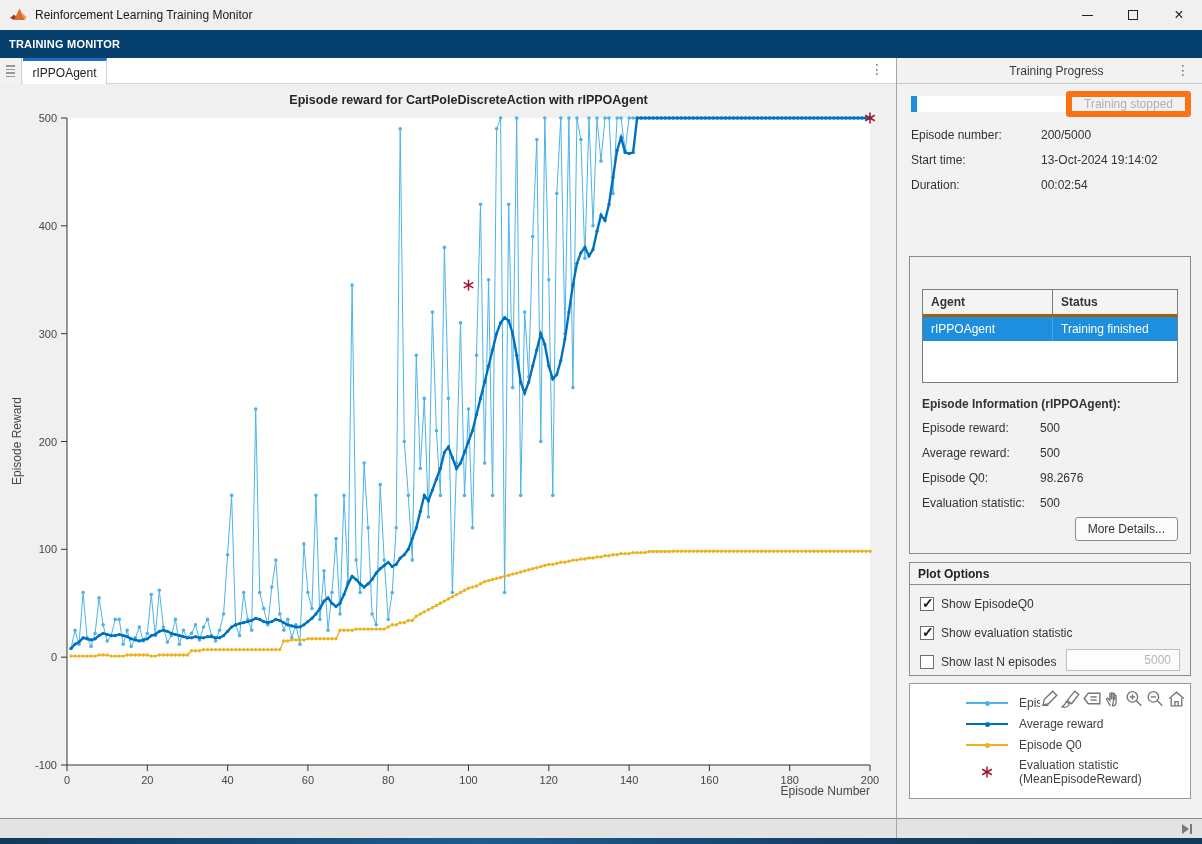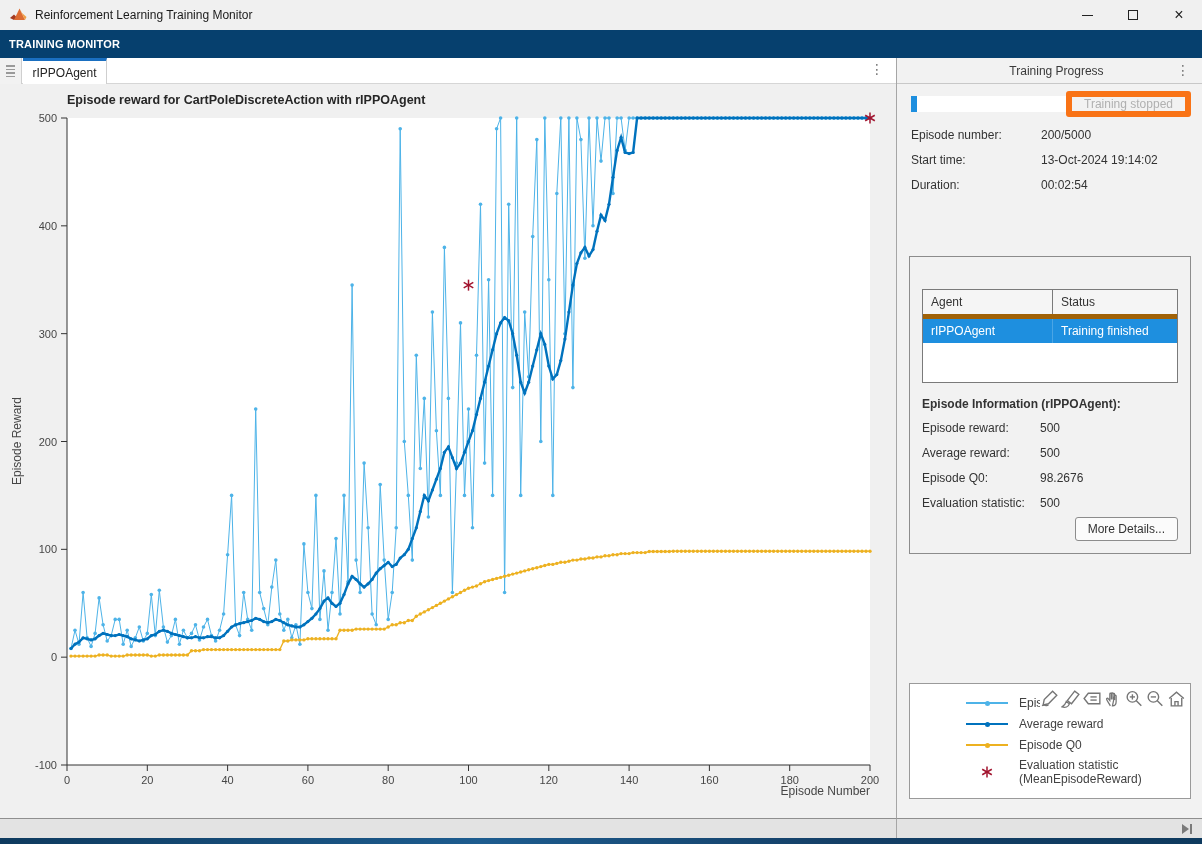--- a/index.html
+++ b/index.html
@@ -26,21 +26,21 @@
 
   
   .tabstrip { position:relative; width:100%; height:26px; background:#fff; border-bottom:1px solid #d6d6d6; }
   .docbar-btn { position:absolute; left:0; top:0; width:22px; height:26px; background:#f2f2f2; border-right:1px solid #cfcfcf; display:flex; flex-direction:column; align-items:center; justify-content:center; gap:2px; }
   .docbar-btn i { display:block; width:9px; height:1.5px; background:#9a9a9a; }
   .doc-tab { position:absolute; left:23px; top:0; width:84px; height:26px; background:#fff; border-top:3px solid #1a6fc0; border-right:1px solid #cfcfcf; display:flex; align-items:center; justify-content:center; font-size:12px; color:#222; }
   .tab-menu { position:absolute; right:12px; top:3px; font-size:14px; color:#777; }
 
   
   .figure { position:relative; width:896px; height:734px; background:#f0f0f0; }
-  .fig-title { position:absolute; left:67px; top:9px; width:803px; text-align:left; font-size:12.5px; font-weight:bold; color:#262626; }
+  .fig-title { position:absolute; left:67px; top:9px; width:803px; text-align:center; font-size:12.5px; font-weight:bold; color:#262626; }
   .fig-xlabel { position:absolute; left:67px; top:700px; width:803px; text-align:right; font-size:12px; color:#464646; }
   .fig-ylabel { position:absolute; left:-38px; top:350px; width:110px; text-align:center; font-size:12px; color:#464646; transform:rotate(-90deg); }
   #plot-svg { position:absolute; left:0; top:0; }
   #plot-svg text.tick { font-family:"Liberation Sans",sans-serif; font-size:11px; fill:#464646; }
 
   
   .hscroll-left  { position:absolute; top:818px; left:0; width:896px; height:20px; background:#e3e3e3; border-top:1px solid #8f8f8f; }
   .hscroll-right { position:absolute; top:818px; left:896px; width:306px; height:20px; background:#e3e3e3; border-top:1px solid #8f8f8f; border-left:1px solid #a6a6a6; }
   .scroll-end-icon { position:absolute; right:8px; top:4px; }
   .bottom-edge { position:absolute; top:838px; left:0; width:1202px; height:6px; background:linear-gradient(90deg,#0e3a5e,#1d5c8f 40%,#143f66 70%,#0e3a5e); }
@@ -59,21 +59,21 @@
   .frow .lbl { width:130px; flex:none; }
   .frow .val { width:158px; line-height:15px; }
 
   .groupbox { position:absolute; left:12px; width:282px; border:1px solid #8c8c8c; background:#f2f2f2; }
   .gtitle { height:22px; line-height:22px; padding-left:8px; font-weight:bold; font-size:12px; color:#222; border-bottom:1px solid #8c8c8c; }
 
   .agent-table { position:absolute; left:12px; top:32px; width:256px; height:94px; border:1px solid #7a7a7a; background:#fff; }
   .trow { display:flex; }
   .trow .c1 { width:130px; padding:5px 0 5px 8px; border-right:1px solid #c0c0c0; }
   .trow .c2 { flex:1; padding:5px 0 5px 8px; }
-  .thead { font-weight:normal; background:#f5f5f5; border-bottom:5px solid #a16207;justify-content:flex-end; }
+  .thead { font-weight:bold; background:#f5f5f5; border-bottom:3px solid #a16207;justify-content:flex-end; }
   .thead .c1 { border-right:1px solid #7a7a7a; }
   .tsel { background:#1e8fdf; color:#fff; }
   .tsel .c1 { border-right:1px solid #4aa5e5; }
 
   .ep-title { position:absolute; left:12px; top:140px; font-weight:bold; }
   .erow { position:absolute; left:12px; display:flex; }
   .erow .lbl { width:118px; flex:none; }
   .more-btn { position:absolute; right:12px; bottom:12px; height:24px; padding:0 12px; background:#fbfbfb; border:1px solid #8c8c8c; border-radius:3px; font-size:12px; color:#333; font-family:"Liberation Sans",sans-serif; }
 
   .cbrow { position:absolute; left:10px; display:flex; align-items:center; height:18px; }
@@ -845,20 +845,36 @@
           <span class="lbl">Episode Q0:</span>
           <span>98.2676</span>
         </div>
         <div class="erow" style="top:239px">
           <span class="lbl">Evaluation statistic:</span>
           <span>500</span>
         </div>
         <button class="more-btn">More Details...</button>
       </div>
 
+      <div class="groupbox" style="top:478px; height:114px;">
+        <div class="gtitle">Plot Options</div>
+        <div class="cbrow" style="top:32px">
+          <span class="cb on"></span>
+          <span>Show EpisodeQ0</span>
+        </div>
+        <div class="cbrow" style="top:61px">
+          <span class="cb on"></span>
+          <span>Show evaluation statistic</span>
+        </div>
+        <div class="cbrow" style="top:90px">
+          <span class="cb"></span>
+          <span>Show last N episodes</span>
+        </div>
+        <input class="n-input" disabled="" value="5000" style="">
+      </div>
 
       <div class="legendbox">
         <div class="lg-row" style="top:12px">
           <span class="lg-sample">
               <span class="lg-line" style="background: rgb(77, 179, 232);"></span>
               <span class="lg-dot" style="background: rgb(77, 179, 232);"></span>
             </span>
           <span class="lg-label">Episode reward</span>
         </div>
         <div class="lg-row" style="top:33px">

